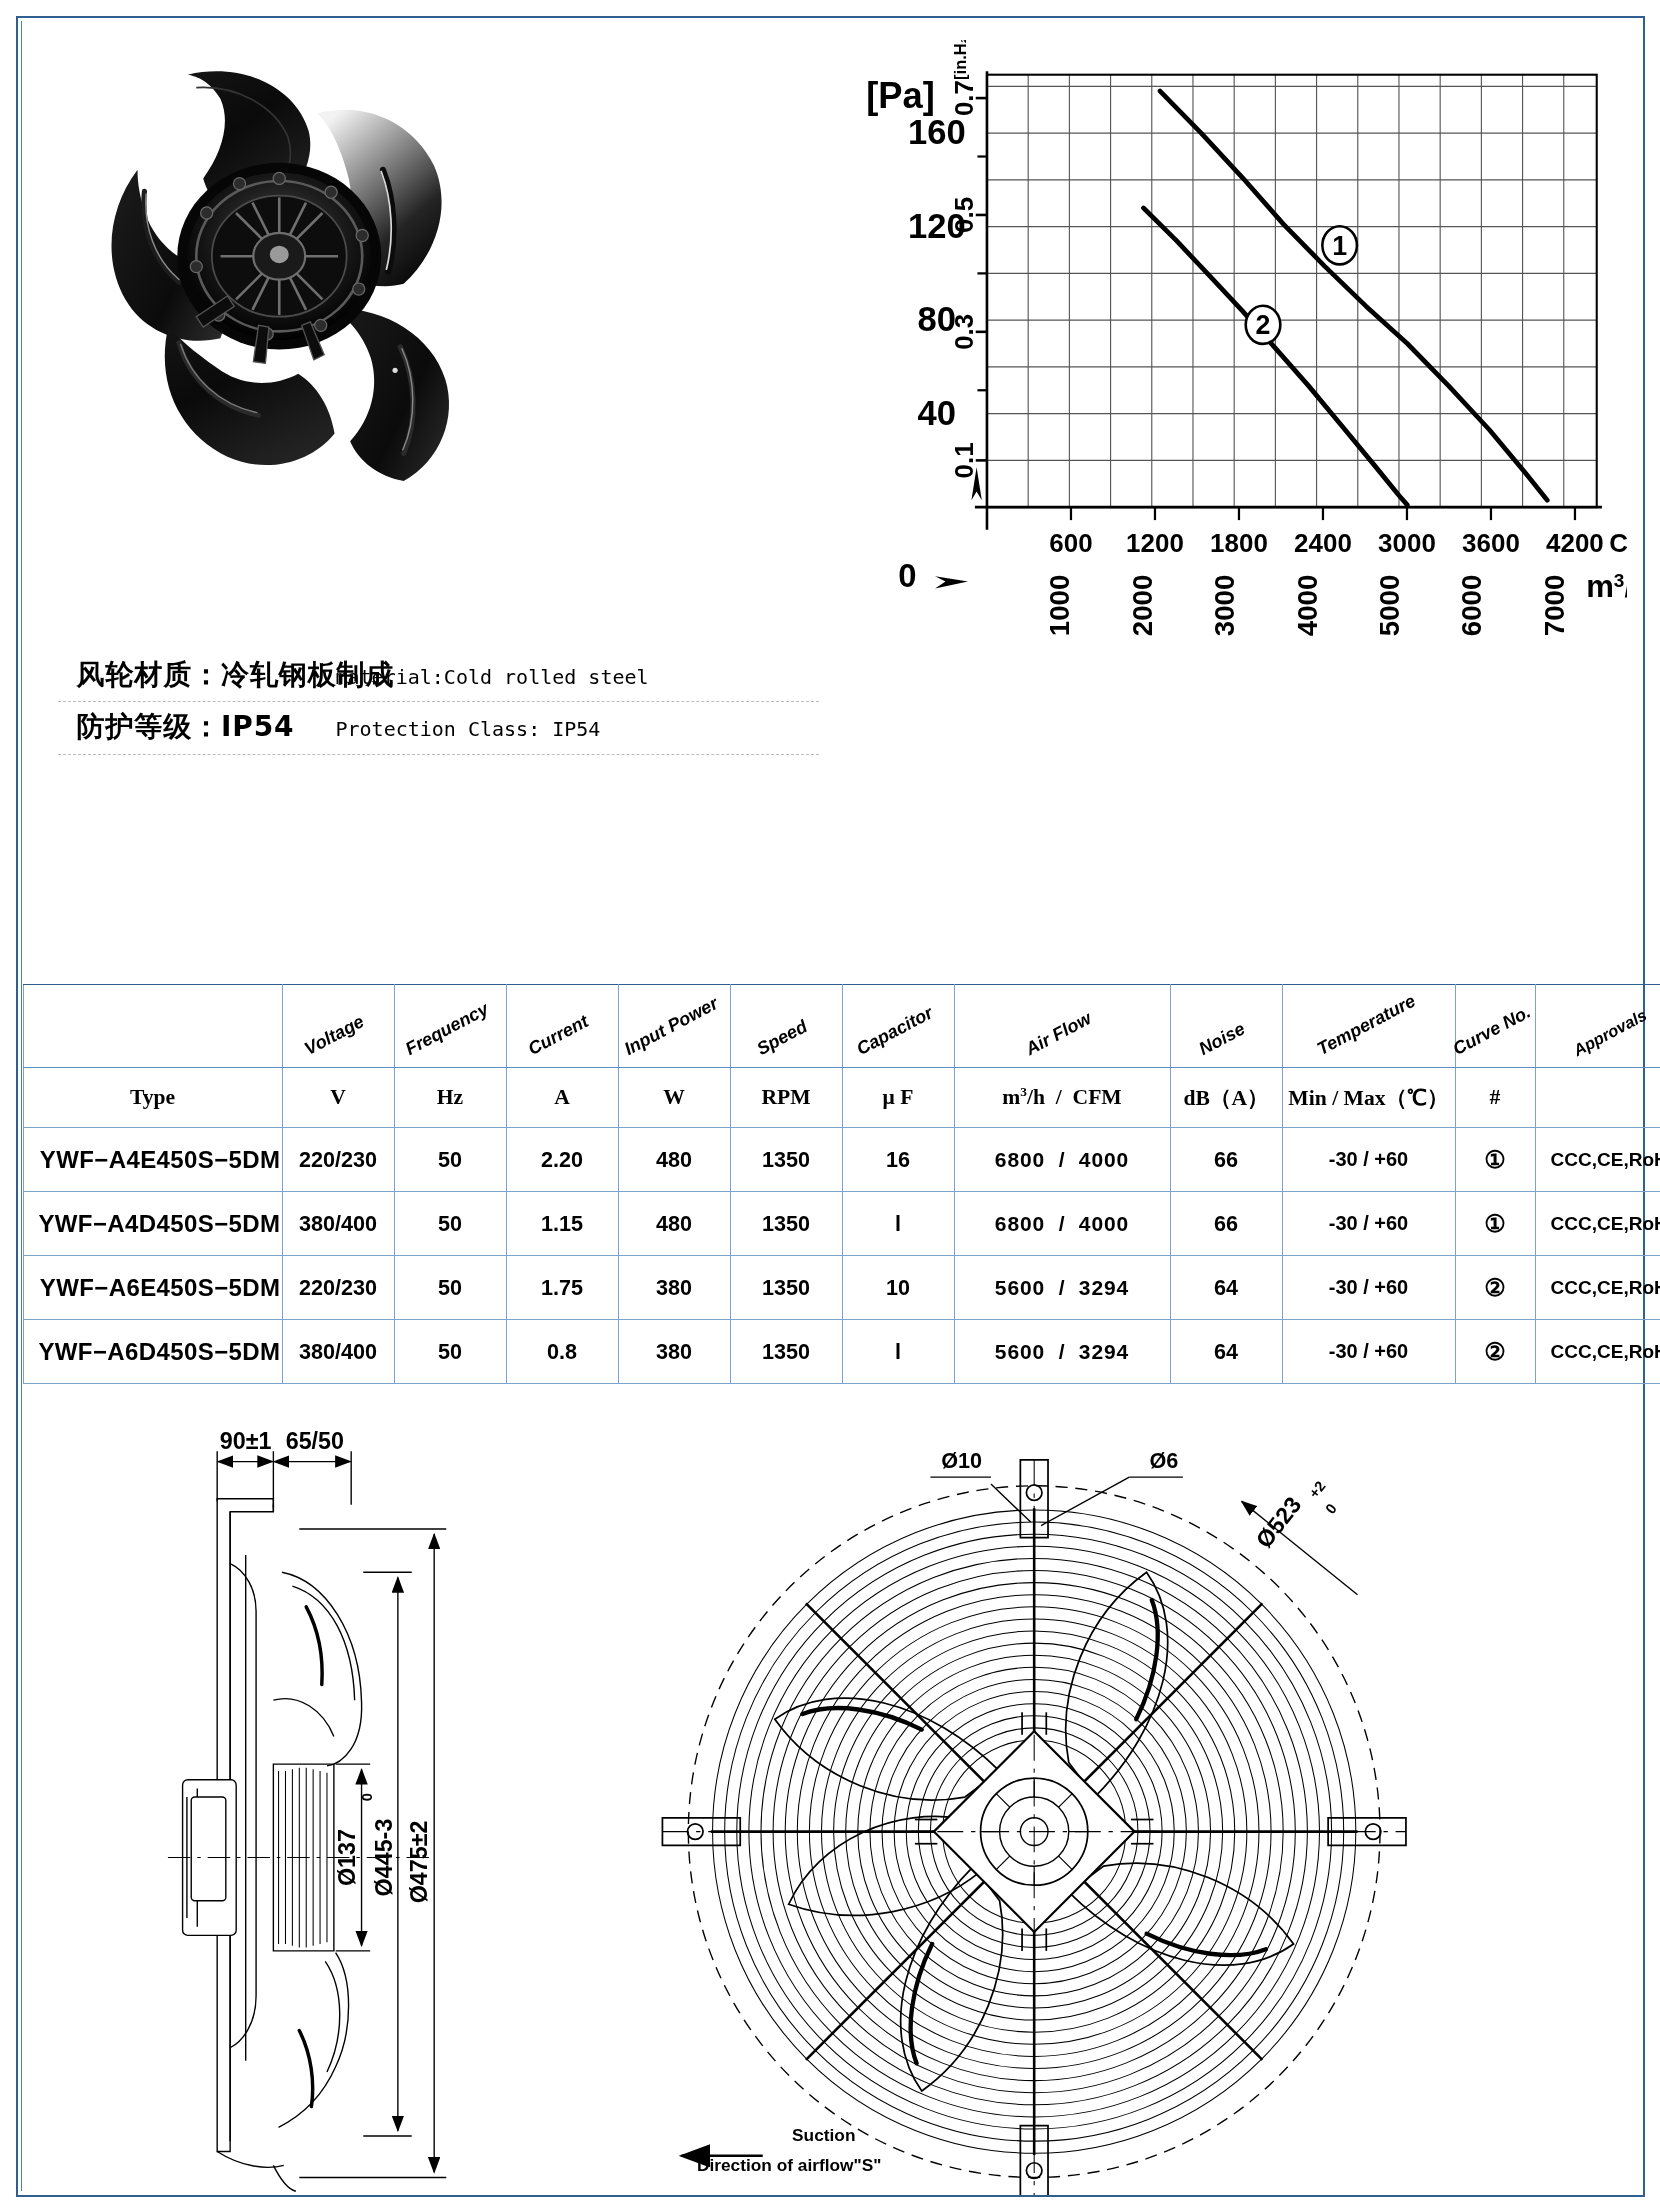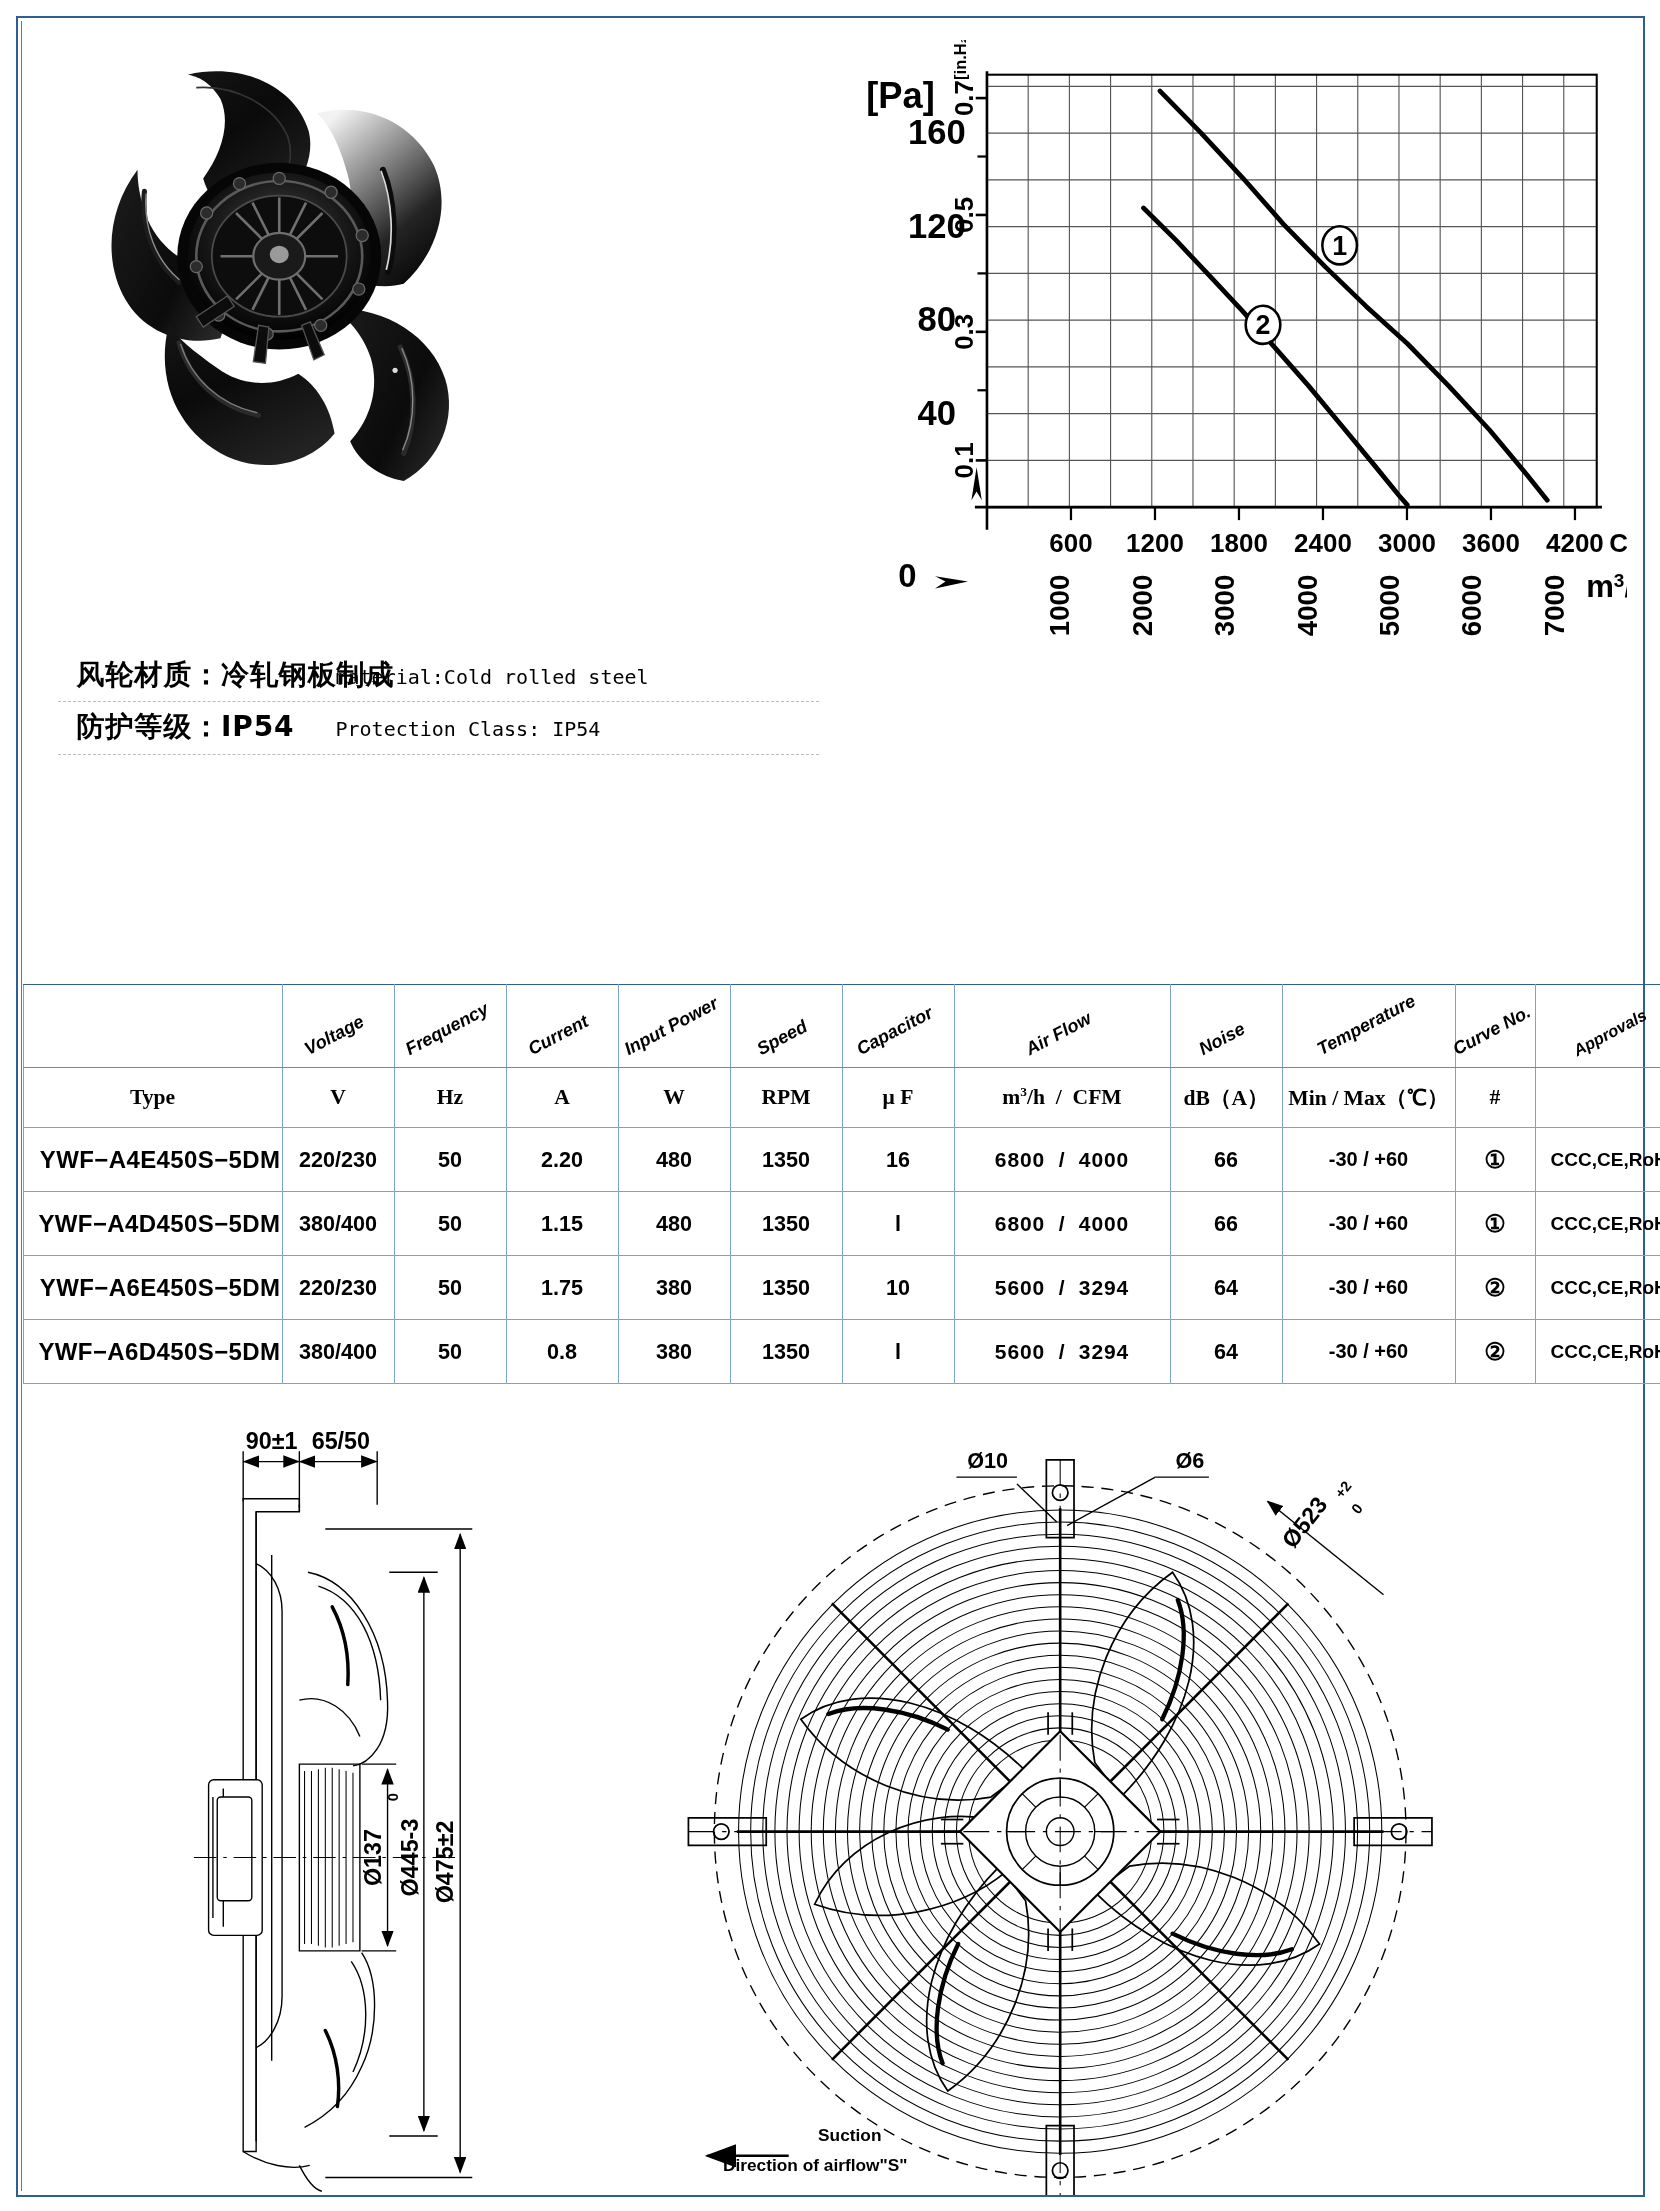--- a/index.html
+++ b/index.html
@@ -34,21 +34,21 @@
   tr.unit-row td{height:57px;font-weight:bold;font-size:21.6px;font-family:Liberation Serif, serif;}
   tr.data-row td{height:61px;font-weight:bold;font-size:21.6px;font-family:"Liberation Sans",sans-serif;}
   tr.data-row td.type-cell{font-size:24px;letter-spacing:0.4px;text-align:right;}
   tr.data-row td.temp-cell{font-size:20px;}
   tr.data-row td.appr-cell{font-size:19px;}
   tr.data-row td.flow-cell{font-size:21px;letter-spacing:0.9px;}
   tr.data-row td.curve-cell{font-size:24px;}
   .sup{font-size:0.62em;vertical-align:super;}
 
   
-  .drawings{position:absolute;left:40px;top:1425px;width:1615px;height:770px;}
+  .drawings{position:absolute;left:14px;top:1425px;width:1615px;height:770px;}
   .drawings svg{width:100%;height:100%;}
 </style>
 </head>
 <body>
 
 <div class="page">
   <div class="outer-border"></div>
   <div class="inner-accent"></div>
 
   <div class="top">

